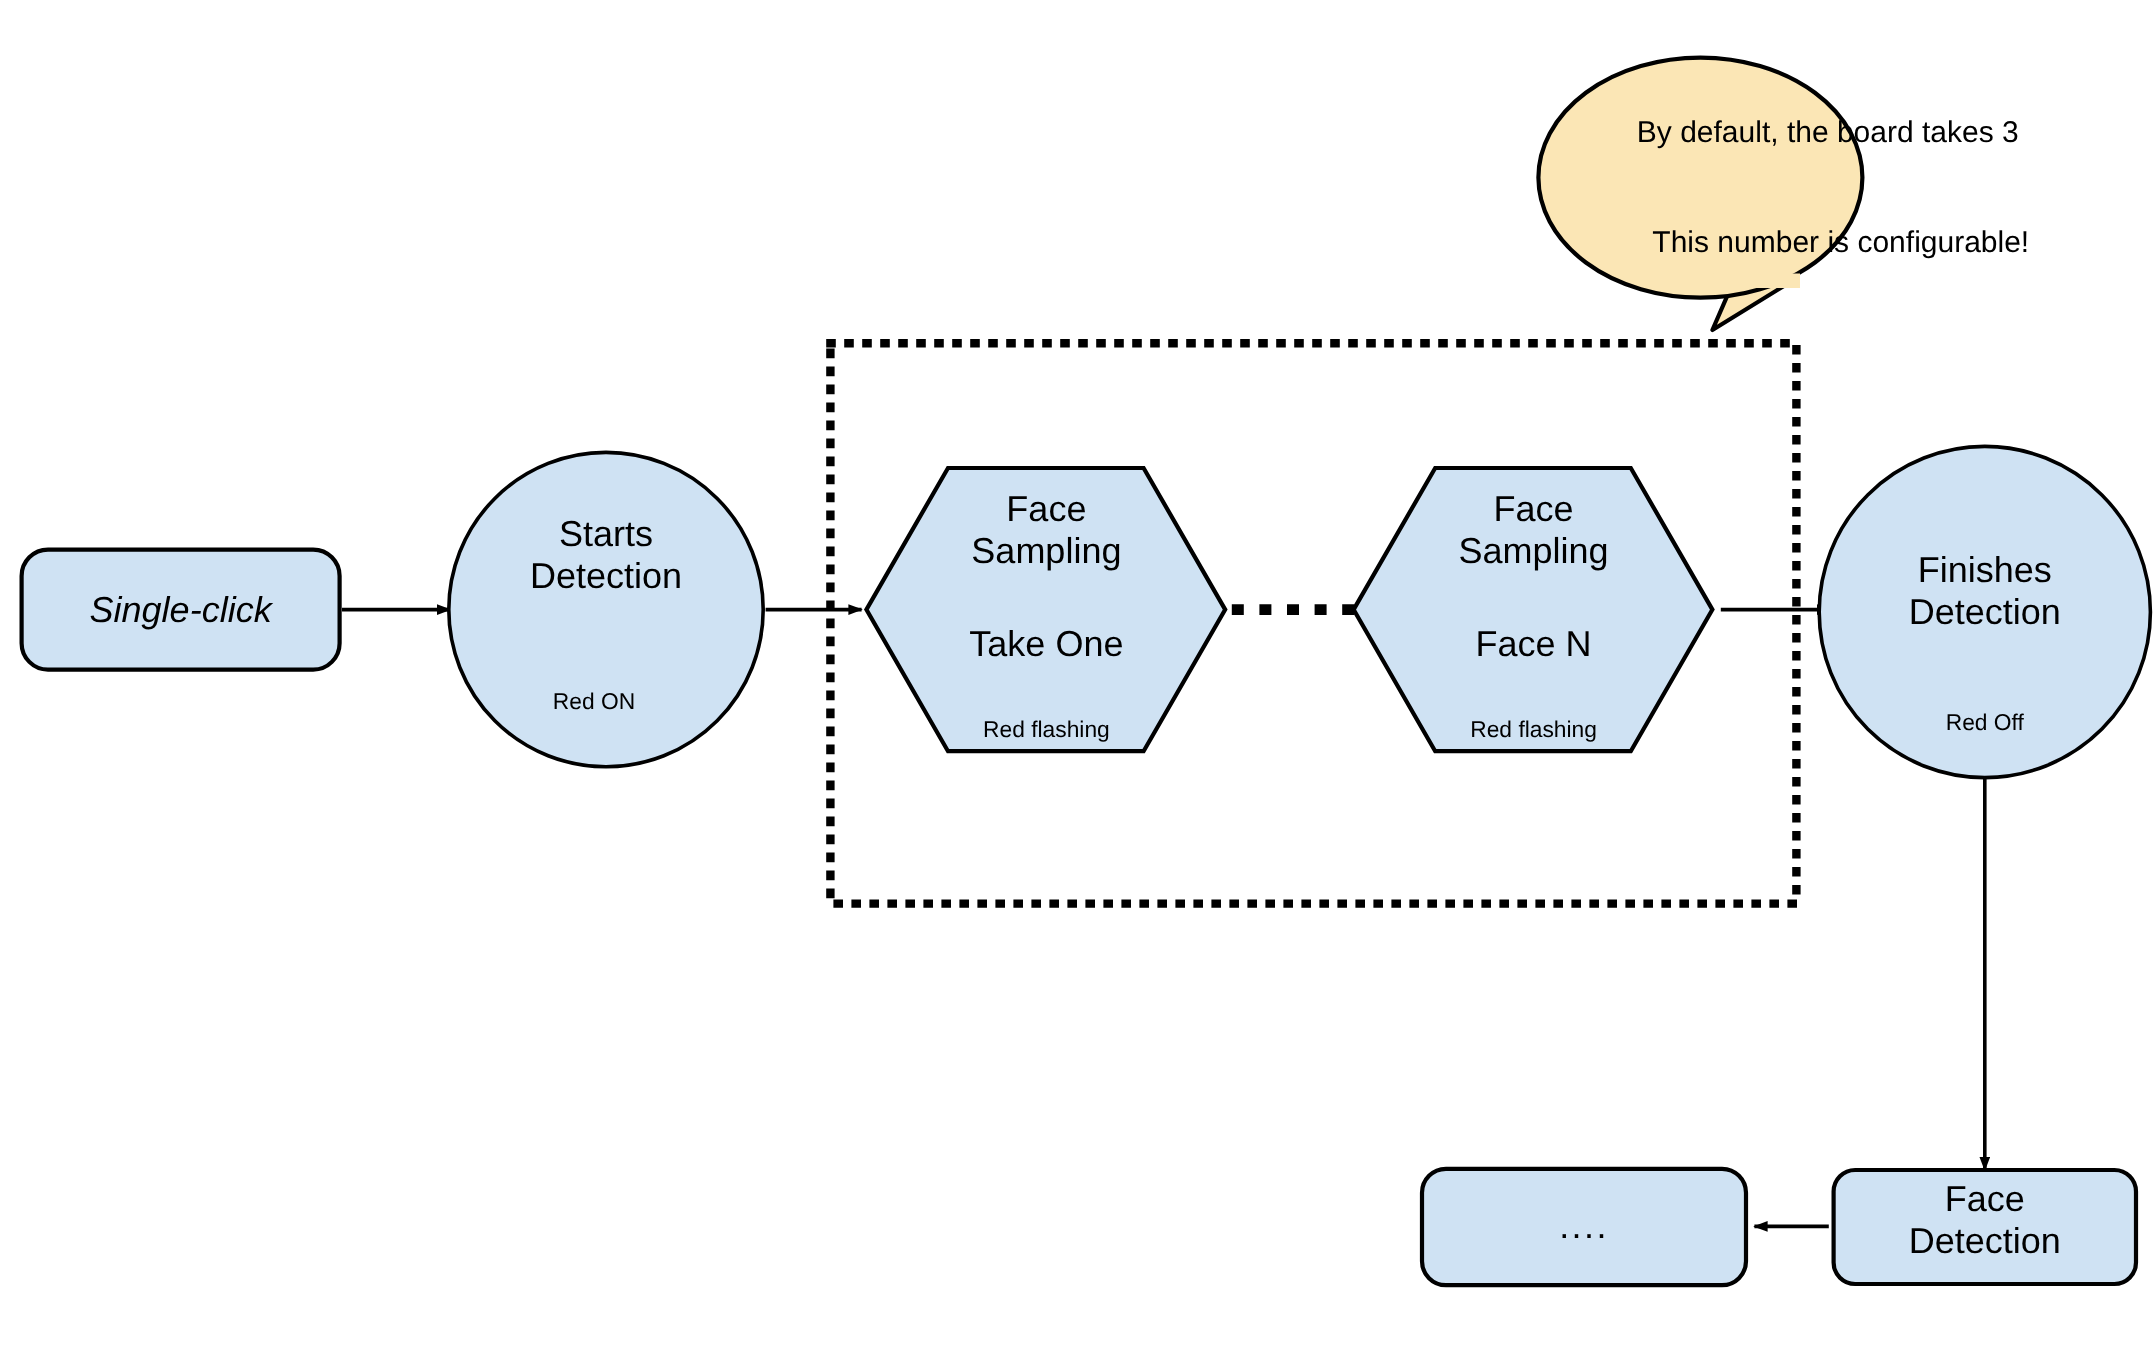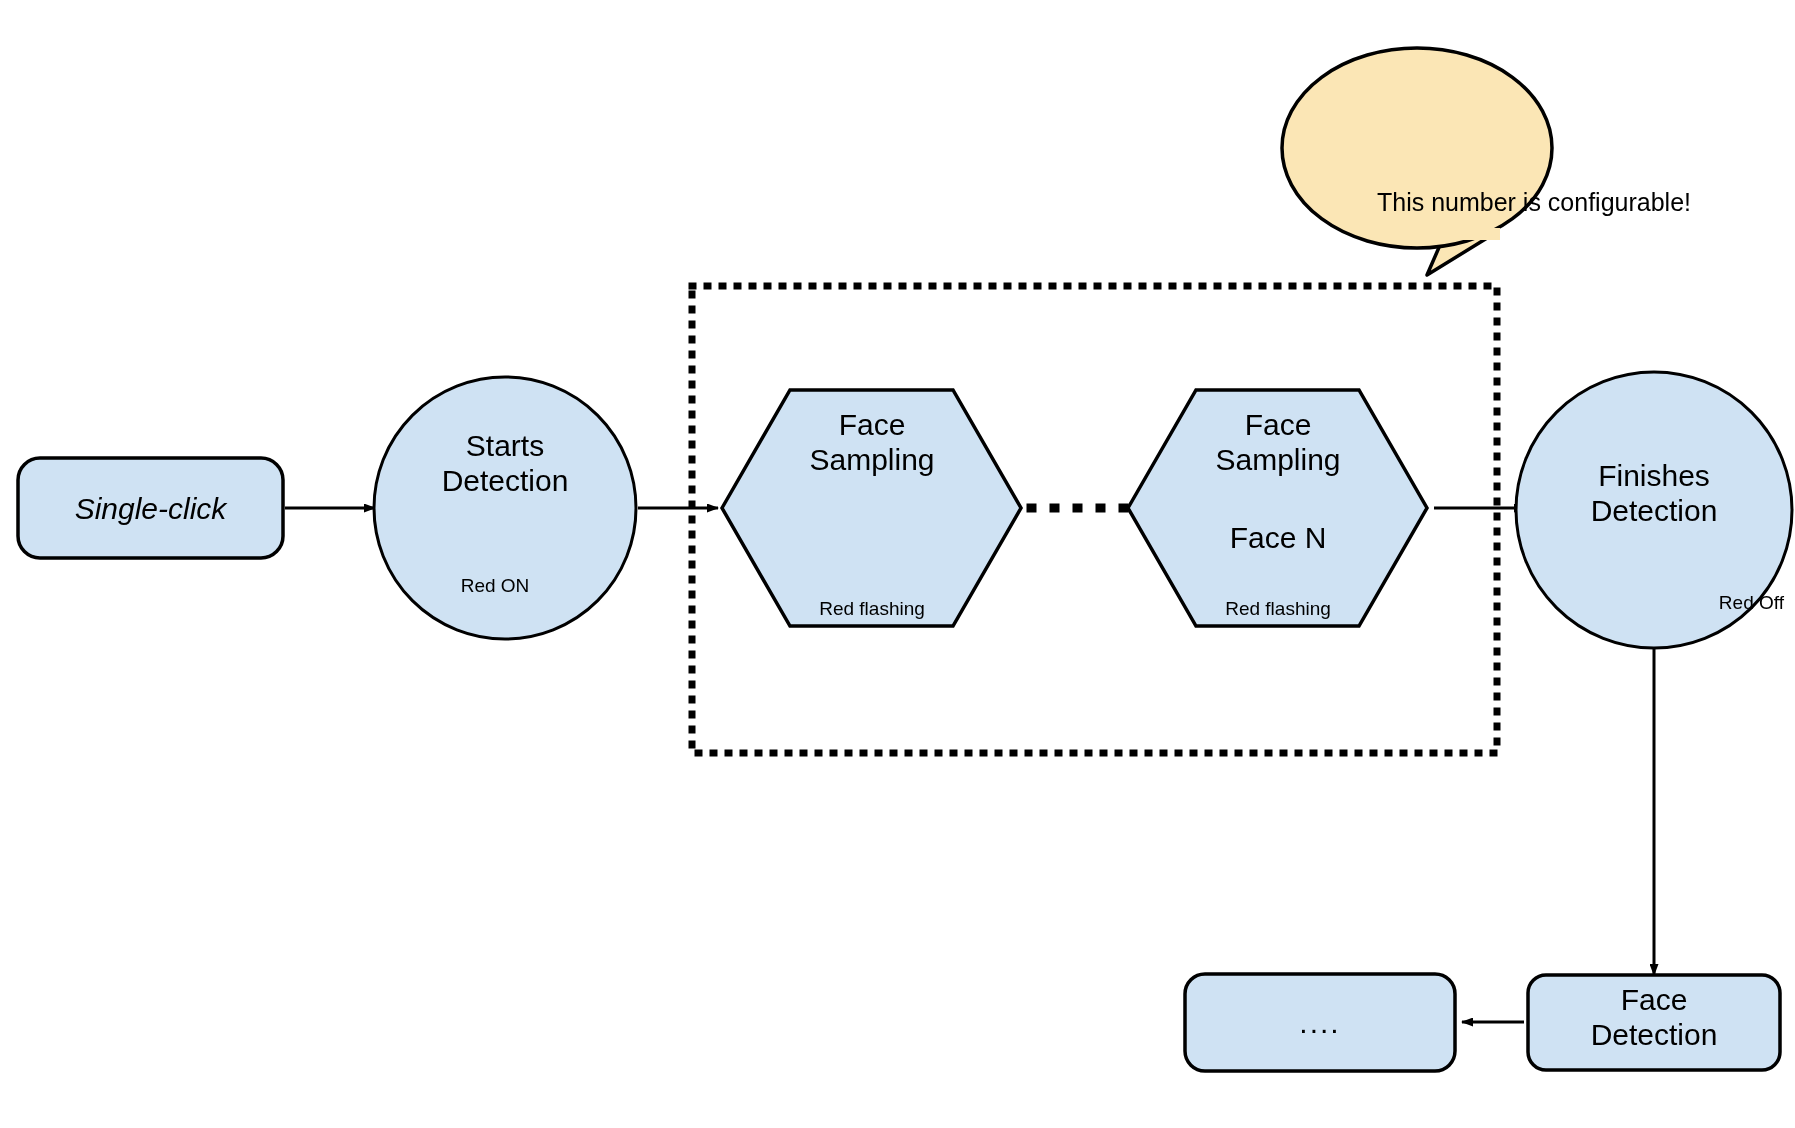--- a/index.html
+++ b/index.html
@@ -95,31 +95,33 @@
   </svg>
 
   <div class="node-text t-main" style="left:18px; top:491px; width:265px;font-style:italic;">Single-click</div>
 
   <div class="node-text t-main" style="left:375px; top:428px; width:260px;">Starts
 Detection</div>
   <div class="node-text t-small" style="left:365px; top:575px; width:260px;">Red ON</div>
 
   <div class="node-text t-main" style="left:742px; top:407px; width:260px;">Face
 Sampling</div>
+  <div class="node-text t-main" style="left:742px; top:520px; width:260px;">Take One</div>
   <div class="node-text t-small" style="left:742px; top:598px; width:260px;">Red flashing</div>
 
   <div class="node-text t-main" style="left:1148px; top:407px; width:260px;">Face
 Sampling</div>
   <div class="node-text t-main" style="left:1148px; top:520px; width:260px;">Face N</div>
   <div class="node-text t-small" style="left:1148px; top:598px; width:260px;">Red flashing</div>
 
   <div class="node-text t-main" style="left:1524px; top:458px; width:260px;">Finishes
 Detection</div>
-  <div class="node-text t-small" style="left:1524px; top:592px; width:260px;text-align:right;">Red Off</div>
+  <div class="node-text t-small" style="left:1524px; top:592px; width:260px;">Red Off</div>
 
   <div class="node-text t-main" style="left:1528px; top:982px; width:252px;">Face
 Detection</div>
 
   <div class="node-text t-dots" style="left:1185px; top:1005px; width:270px;">....</div>
 
+  <div class="node-text t-callout" style="left:1364px; top:94px; width:340px;">By default, the board takes 3</div>
   <div class="node-text t-callout" style="left:1364px; top:186px; width:340px;text-align:center;">This number is configurable!</div>
 
 </div>
 
 </body></html>

